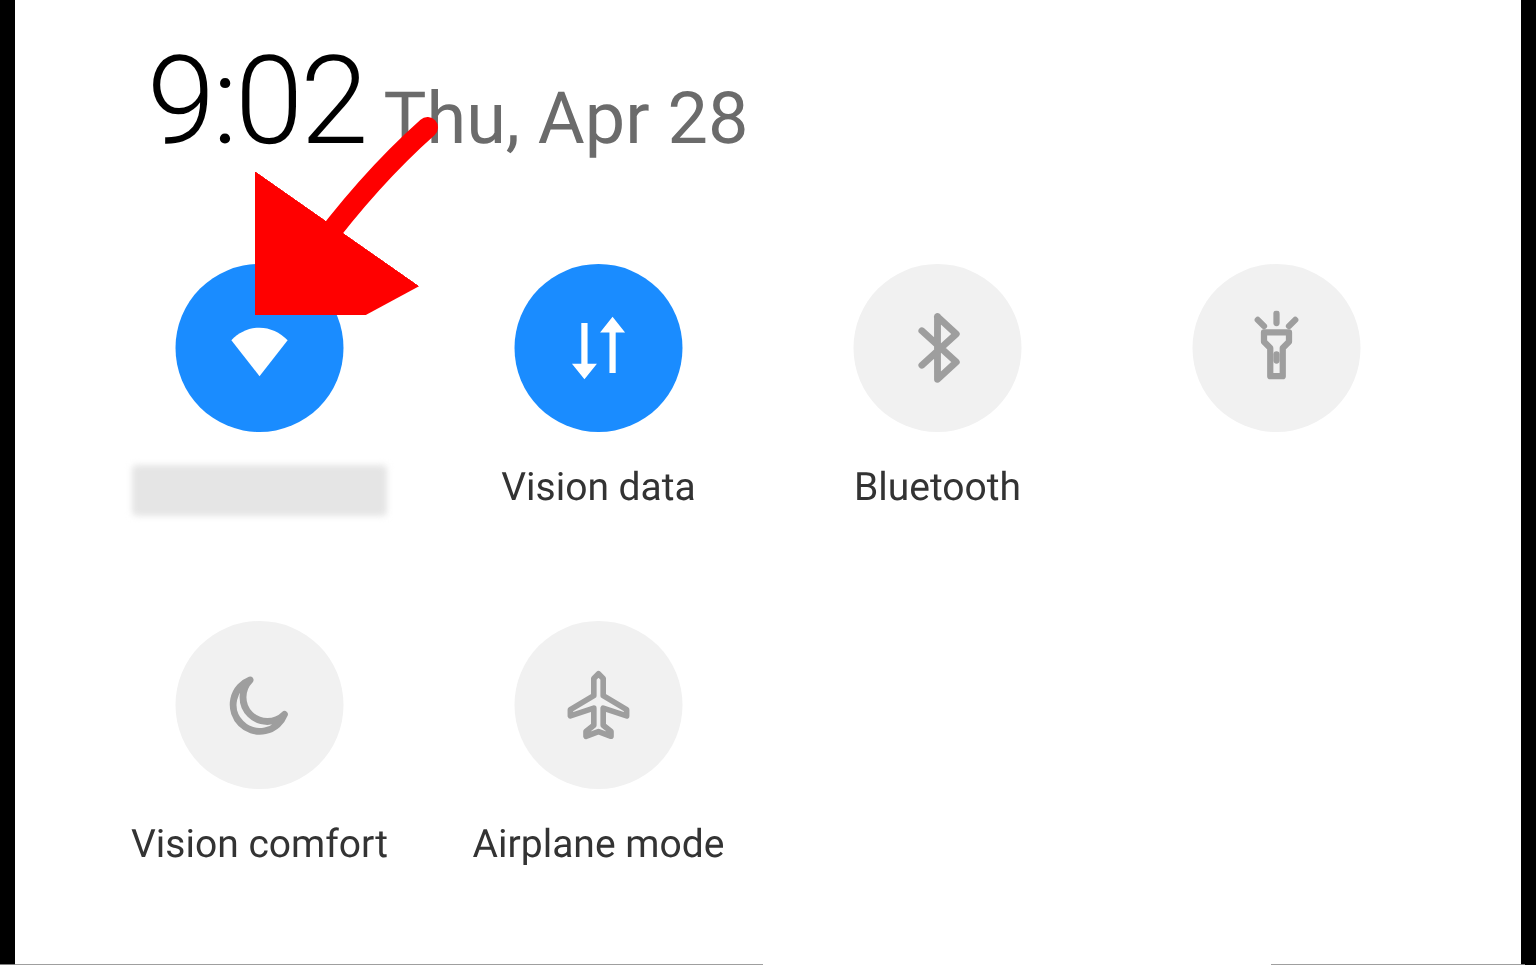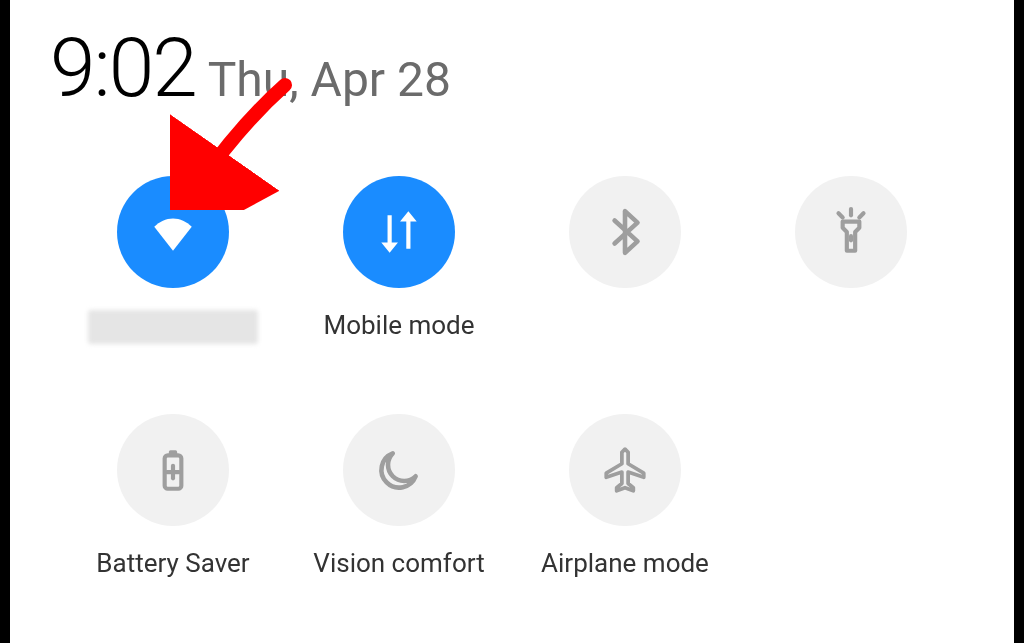--- a/index.html
+++ b/index.html
@@ -28,20 +28,21 @@
       display: flex;
       align-items: baseline;
       gap: 12px;
       margin-bottom: 60px;
     }
     .time {
       font-size: 82px;
       font-weight: 300;
       color: #000;
       letter-spacing: -2px;
+      margin-left: 48px;
     }
     .date {
       font-size: 48px;
       font-weight: 400;
       color: #6b6b6b;
     }
     .tiles {
       display: grid;
       grid-template-columns: repeat(4, 1fr);
       gap: 70px 30px;
@@ -125,55 +126,45 @@
       <div class="tile-label blurred"></div>
     </div>
 
     <div class="tile">
       <div class="tile-icon-wrap active">
         <svg viewBox="0 0 24 24">
           <path d="M8 4 L8 17 L5 17 L9 22 L13 17 L10 17 L10 4 Z" fill="#ffffff" transform="translate(-1.5 0)"></path>
           <path d="M16 20 L16 7 L19 7 L15 2 L11 7 L14 7 L14 20 Z" fill="#ffffff" transform="translate(1.5 0)"></path>
         </svg>
       </div>
-      <div class="tile-label">Mobile mode</div>
+      <div class="tile-label">Vision data</div>
     </div>
 
     <div class="tile">
       <div class="tile-icon-wrap inactive">
         <svg viewBox="0 0 24 24">
           <path d="M12 2 L12 22 L18 16.5 L7 6.5 M12 2 L18 7.5 L7 17.5" stroke="#9e9e9e" stroke-width="2.2" fill="none" stroke-linejoin="round" stroke-linecap="round"></path>
         </svg>
       </div>
+      <div class="tile-label">Bluetooth</div>
     </div>
 
     <div class="tile">
       <div class="tile-icon-wrap inactive">
         <svg viewBox="0 0 24 24">
           <path d="M8 7 L16 7 L16 10 L14 12 L14 21 L10 21 L10 12 L8 10 Z" stroke="#9e9e9e" stroke-width="2" fill="none" stroke-linejoin="round"></path>
           <line x1="12" y1="14" x2="12" y2="16" stroke="#9e9e9e" stroke-width="2" stroke-linecap="round"></line>
           <line x1="12" y1="1" x2="12" y2="4" stroke="#9e9e9e" stroke-width="2" stroke-linecap="round"></line>
           <line x1="6" y1="3" x2="8" y2="5" stroke="#9e9e9e" stroke-width="2" stroke-linecap="round"></line>
           <line x1="18" y1="3" x2="16" y2="5" stroke="#9e9e9e" stroke-width="2" stroke-linecap="round"></line>
         </svg>
       </div>
     </div>
 
 
-    <div class="tile">
-      <div class="tile-icon-wrap inactive">
-        <svg viewBox="0 0 24 24">
-          <rect x="8" y="5" width="8" height="16" rx="1.5" stroke="#9e9e9e" stroke-width="2" fill="none"></rect>
-          <rect x="10" y="2.5" width="4" height="2.5" rx="0.8" fill="#9e9e9e"></rect>
-          <line x1="12" y1="10" x2="12" y2="16" stroke="#9e9e9e" stroke-width="2" stroke-linecap="round"></line>
-          <line x1="9" y1="13" x2="15" y2="13" stroke="#9e9e9e" stroke-width="2" stroke-linecap="round"></line>
-        </svg>
-      </div>
-      <div class="tile-label">Battery Saver</div>
-    </div>
 
     <div class="tile">
       <div class="tile-icon-wrap inactive">
         <svg viewBox="0 0 24 24">
           <path d="M20 15 A8.5 8.5 0 1 1 9 4 A7 7 0 0 0 20 15 Z" stroke="#9e9e9e" stroke-width="2.2" fill="none" stroke-linejoin="round"></path>
         </svg>
       </div>
       <div class="tile-label">Vision comfort</div>
     </div>
 

